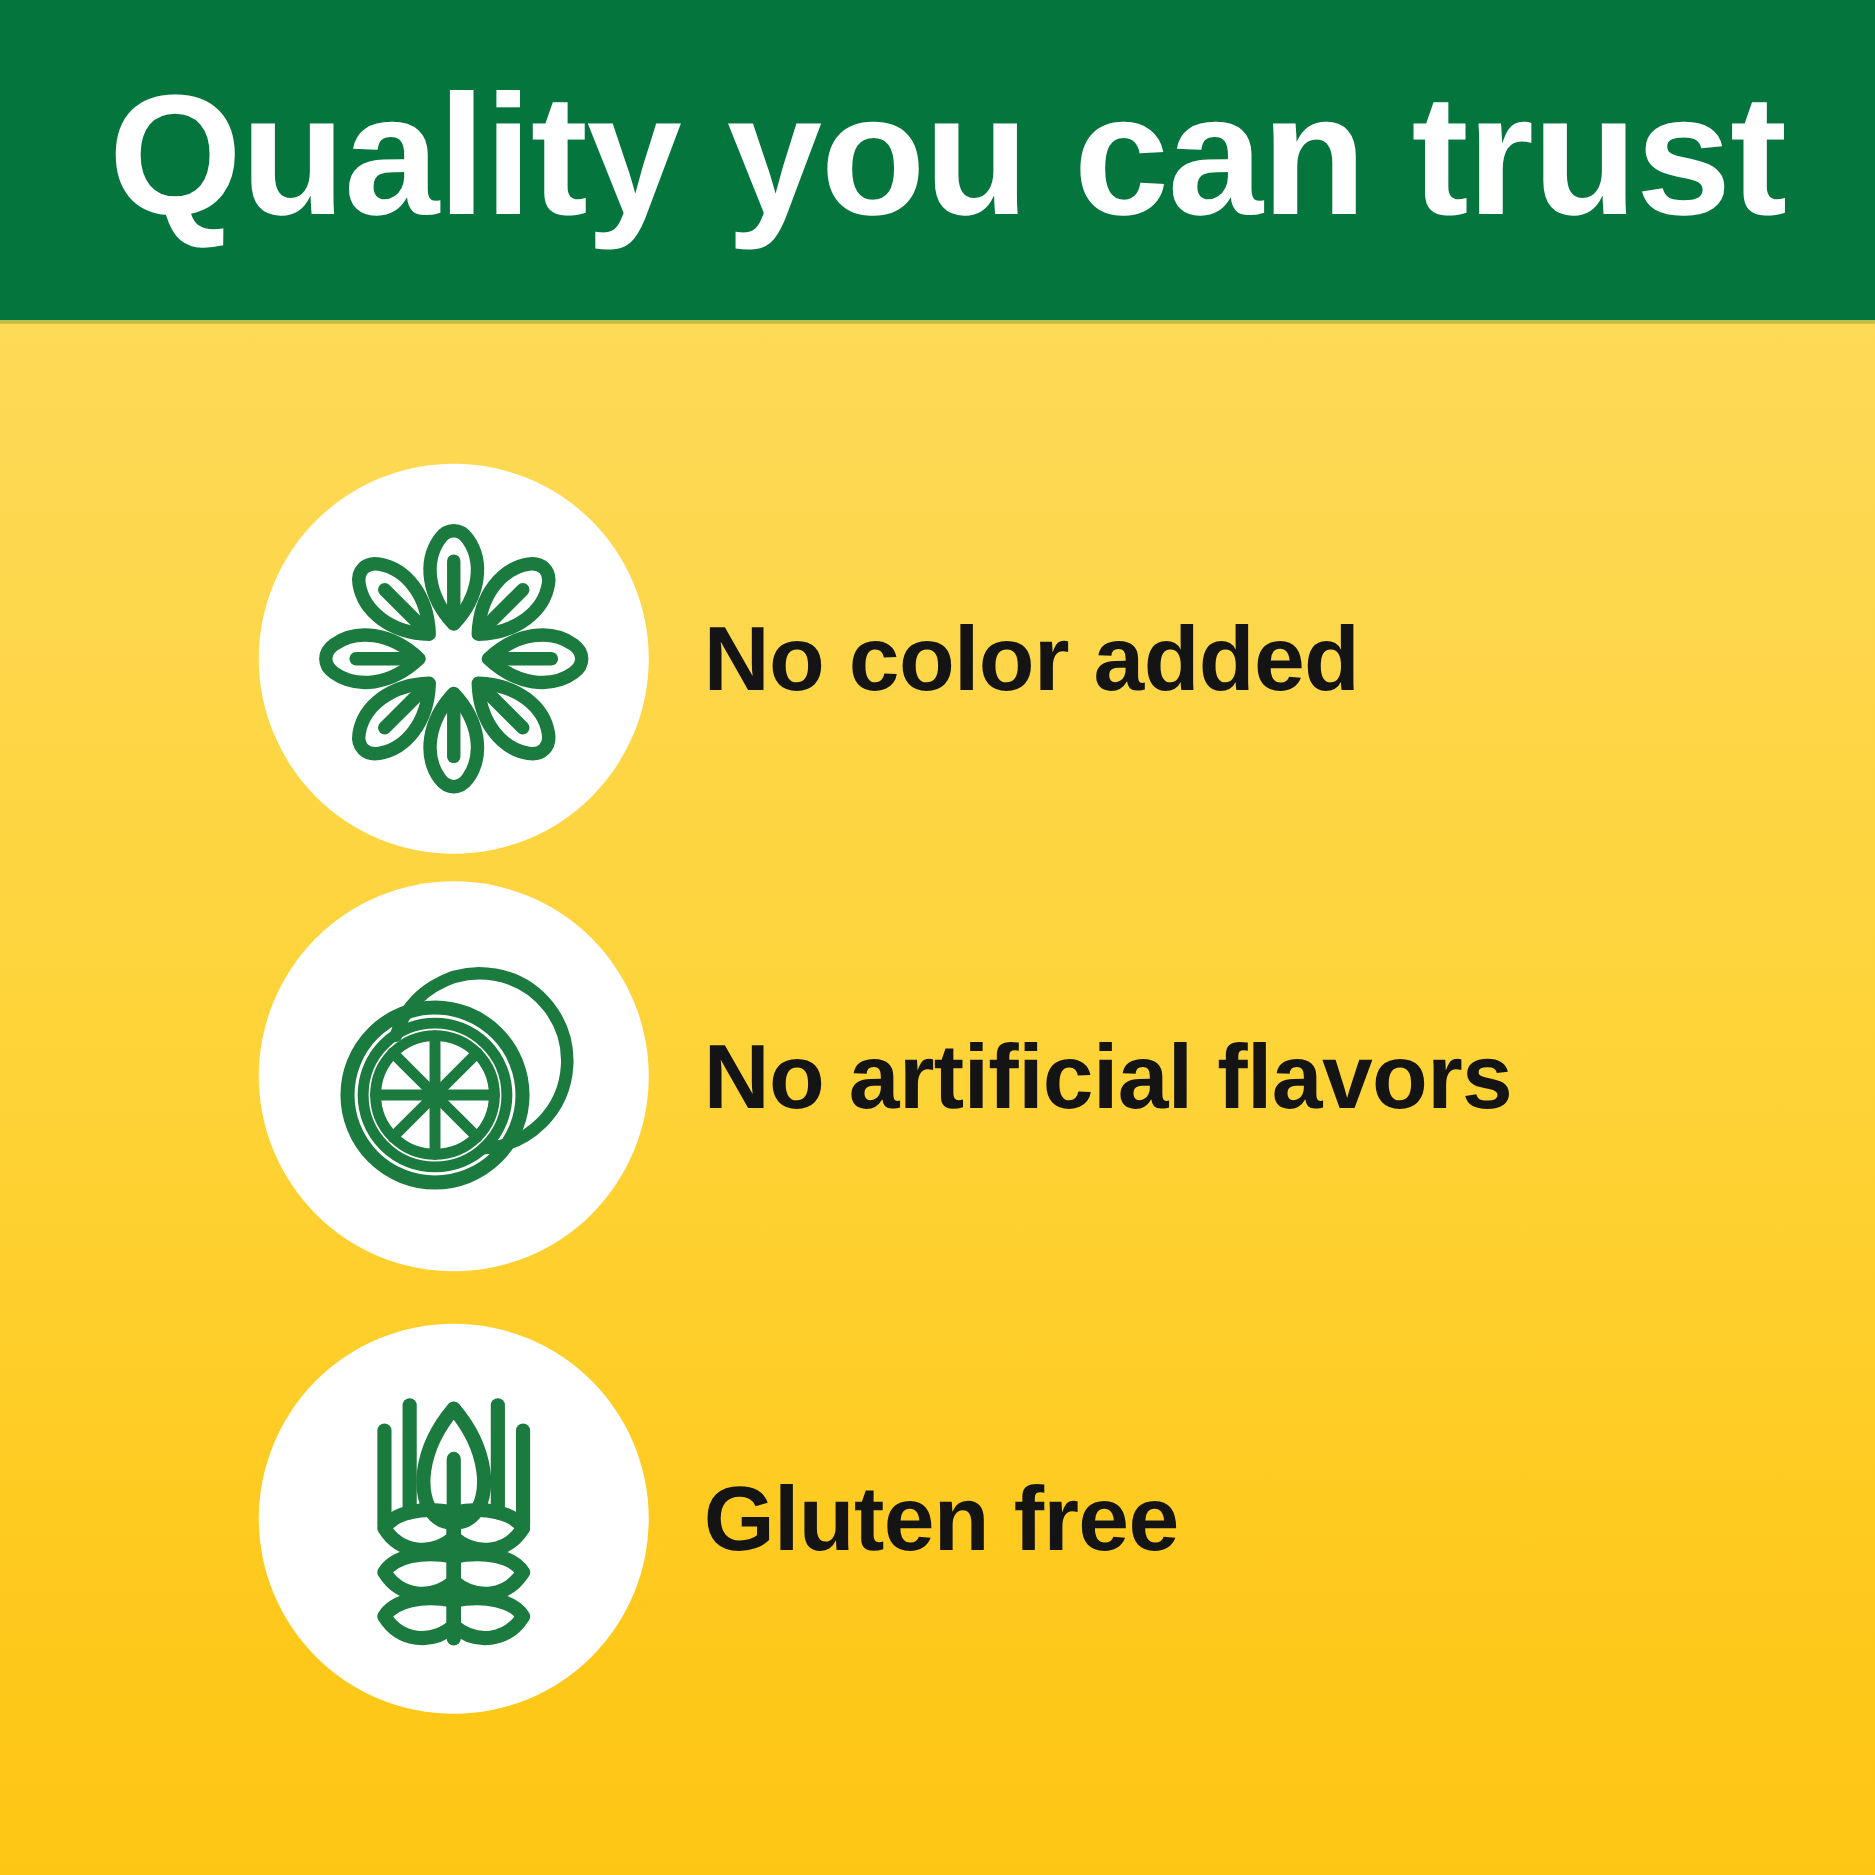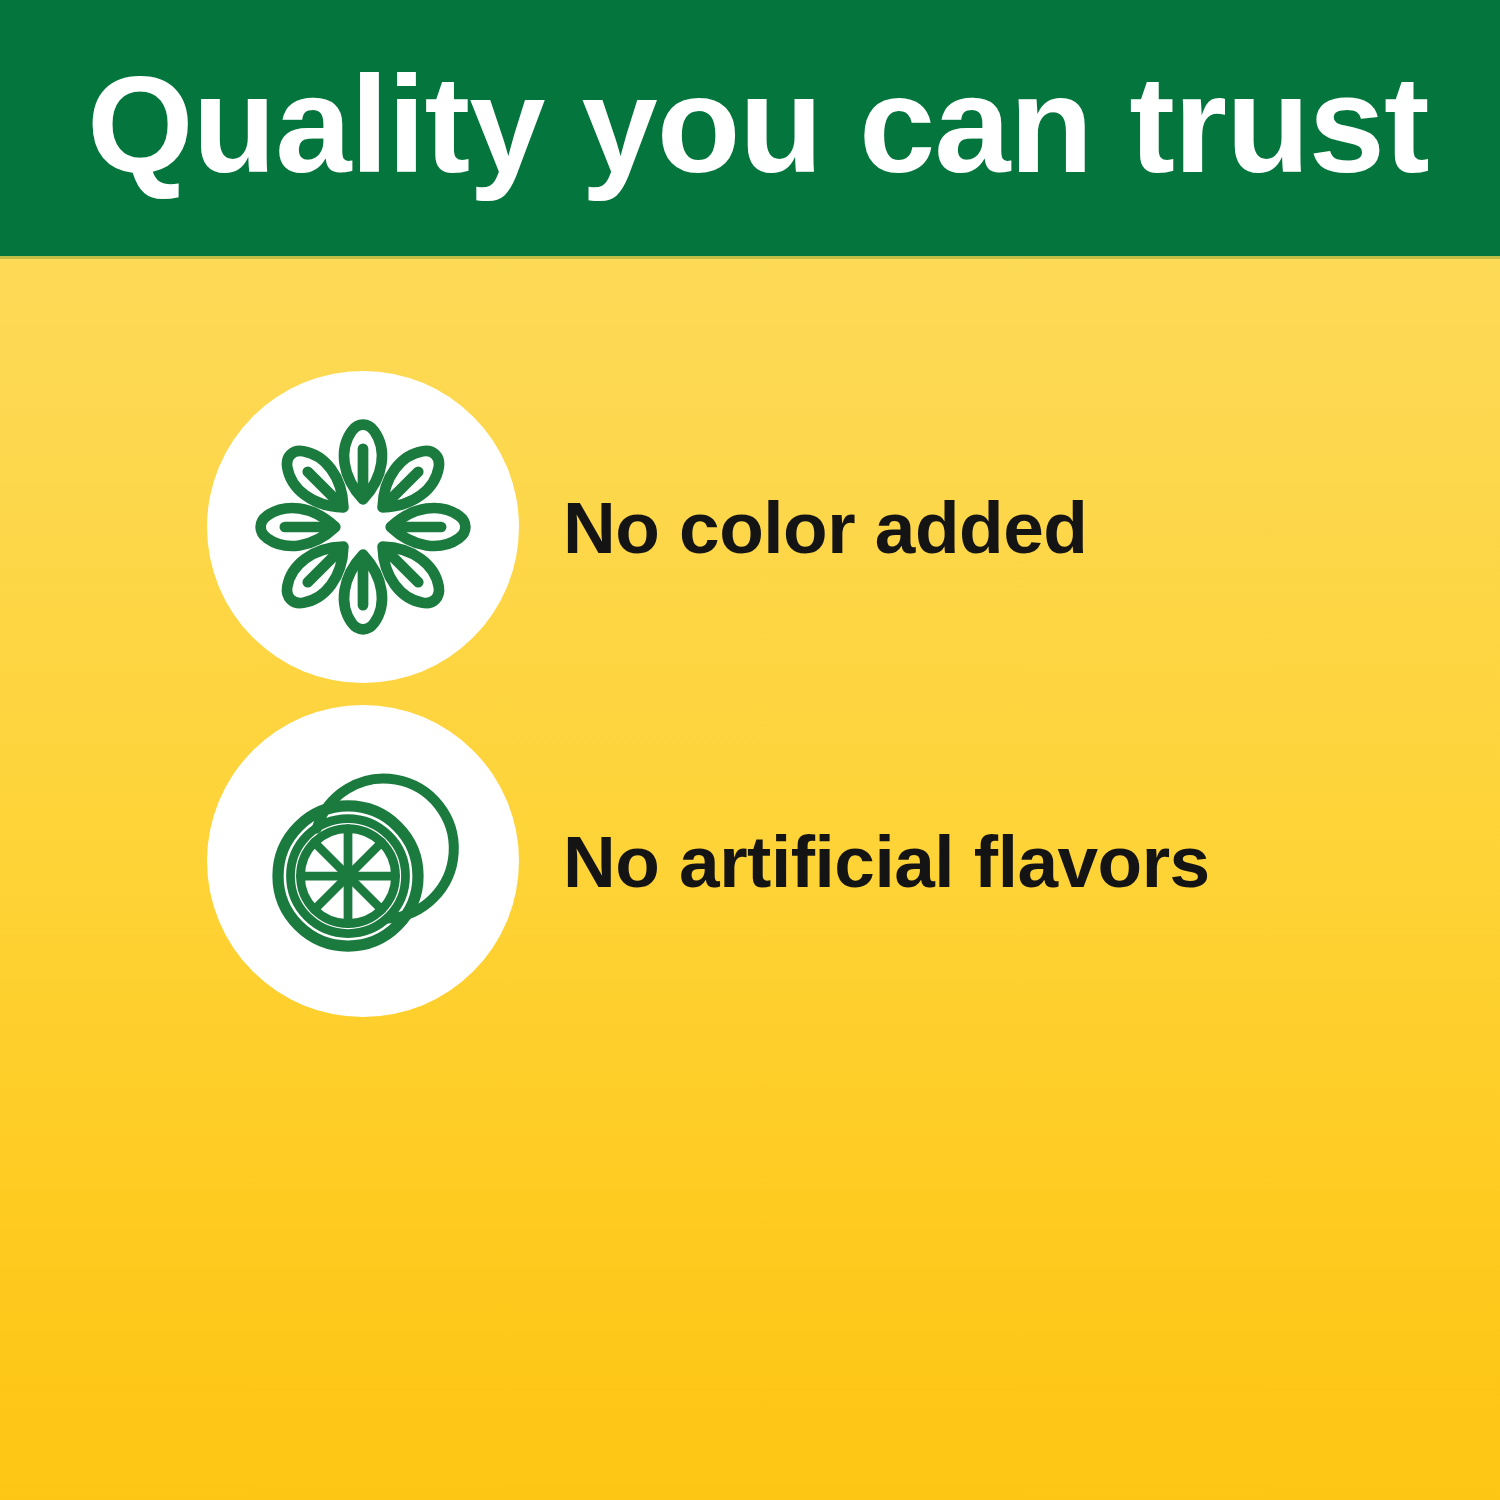--- a/index.html
+++ b/index.html
@@ -190,15 +190,44 @@
               </g>
 
               <circle cx="88" cy="112" r="4.5" stroke-width="6"></circle>
             </g>
           </svg>
         </span>
       </div>
       <div class="feature-label">No artificial flavors</div>
     </div>
 
+    <div class="feature-row row-2">
+      <div class="icon-badge">
+        <span>
+          <svg width="252" height="252" viewBox="0 0 200 200" aria-hidden="true">
+            <g fill="none" stroke="#1B7A3E" stroke-width="9" stroke-linecap="round" stroke-linejoin="round">
+
+              <path d="M72 28 L72 96"></path>
+              <path d="M128 28 L128 96"></path>
+              <path d="M56 44 L56 104"></path>
+              <path d="M144 44 L144 104"></path>
+
+              <path d="M100 62 L100 176"></path>
+
+              <path d="M100 30 C 78 56 76 86 88 98 C 94 104 106 104 112 98 C 124 86 122 56 100 30 Z"></path>
+
+              <path d="M100 96 C 80 92 62 96 56 106 C 66 122 86 124 100 112 Z"></path>
+              <path d="M100 96 C 120 92 138 96 144 106 C 134 122 114 124 100 112 Z"></path>
+
+              <path d="M100 124 C 80 120 62 124 56 134 C 66 150 86 152 100 140 Z"></path>
+              <path d="M100 124 C 120 120 138 124 144 134 C 134 150 114 152 100 140 Z"></path>
+
+              <path d="M100 152 C 80 148 62 152 56 162 C 66 178 86 180 100 168 Z"></path>
+              <path d="M100 152 C 120 148 138 152 144 162 C 134 178 114 180 100 168 Z"></path>
+            </g>
+          </svg>
+        </span>
+      </div>
+      <div class="feature-label">Gluten free</div>
+    </div>
 
   </div>
 </div>
 
 </body></html>

